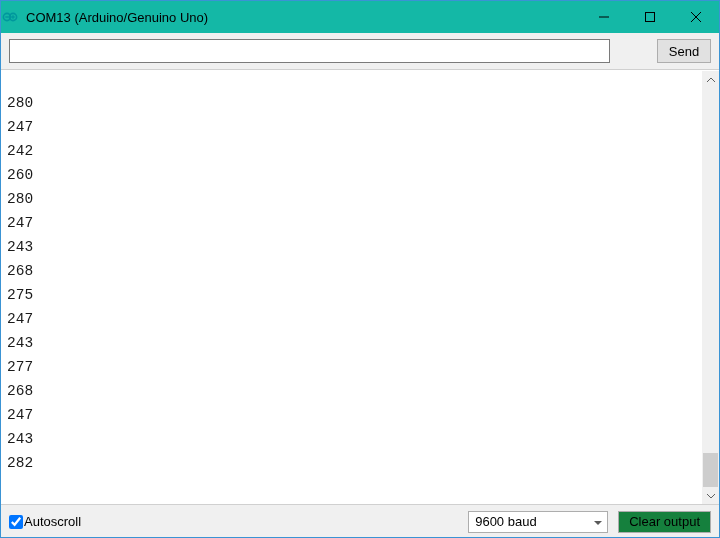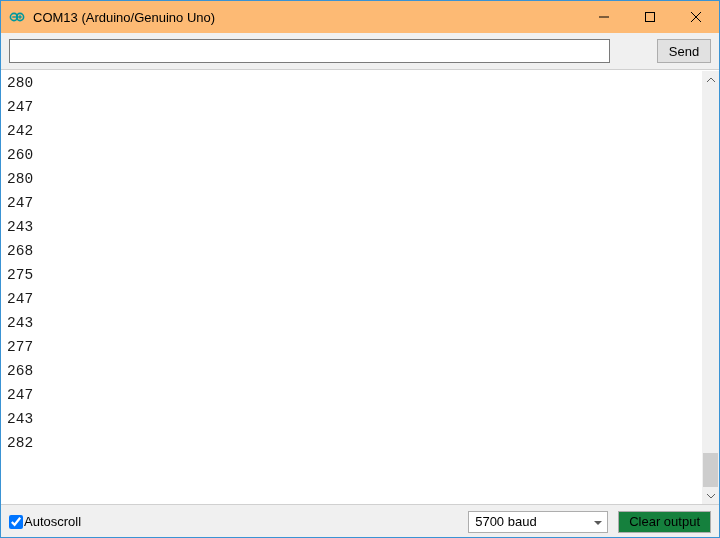--- a/index.html
+++ b/index.html
@@ -13,22 +13,22 @@
       background: #fff;
       width: 720px;
       height: 538px;
       overflow: hidden;
       border: 1px solid #3a93d4;
     }
     .title-bar {
       height: 32px;
       display: flex;
       align-items: center;
-      padding-left: 8px;
-      background: #fdba74;
+      padding-left: 1px;
+      background: #14b8a6;
       color: #000;
     }
     .title-bar .app-icon {
       width: 16px;
       height: 16px;
       margin-right: 8px;
       display: inline-flex;
       align-items: center;
       justify-content: center;
     }
@@ -81,21 +81,21 @@
       height: calc(100% - 32px - 36px - 34px);
       border-top: 1px solid #fff;
     }
     .output-area {
       position: absolute;
       left: 0;
       top: 0;
       right: 17px;
       bottom: 0;
       background: #fff;
-      padding: 0 6px;
+      padding: 20px 6px;
       font-family: Consolas, "Courier New", monospace;
       font-size: 14.5px;
       color: #1a1a1a;
       line-height: 24px;
       white-space: pre;
       overflow: hidden;
     }
     .output-line {
       display: block;
     }
@@ -234,16 +234,16 @@
     </div>
   </div>
 </div>
 
 <div class="status-bar">
   <label class="autoscroll">
     <input type="checkbox" id="autoscroll-cb" checked="" style="">
     <span>Autoscroll</span>
   </label>
   <div class="select-box select-baud">
-    <span>5700 baud</span>
+    <span>9600 baud</span>
   </div>
   <button class="btn-clear">Clear output</button>
 </div>
 
 </body></html>

